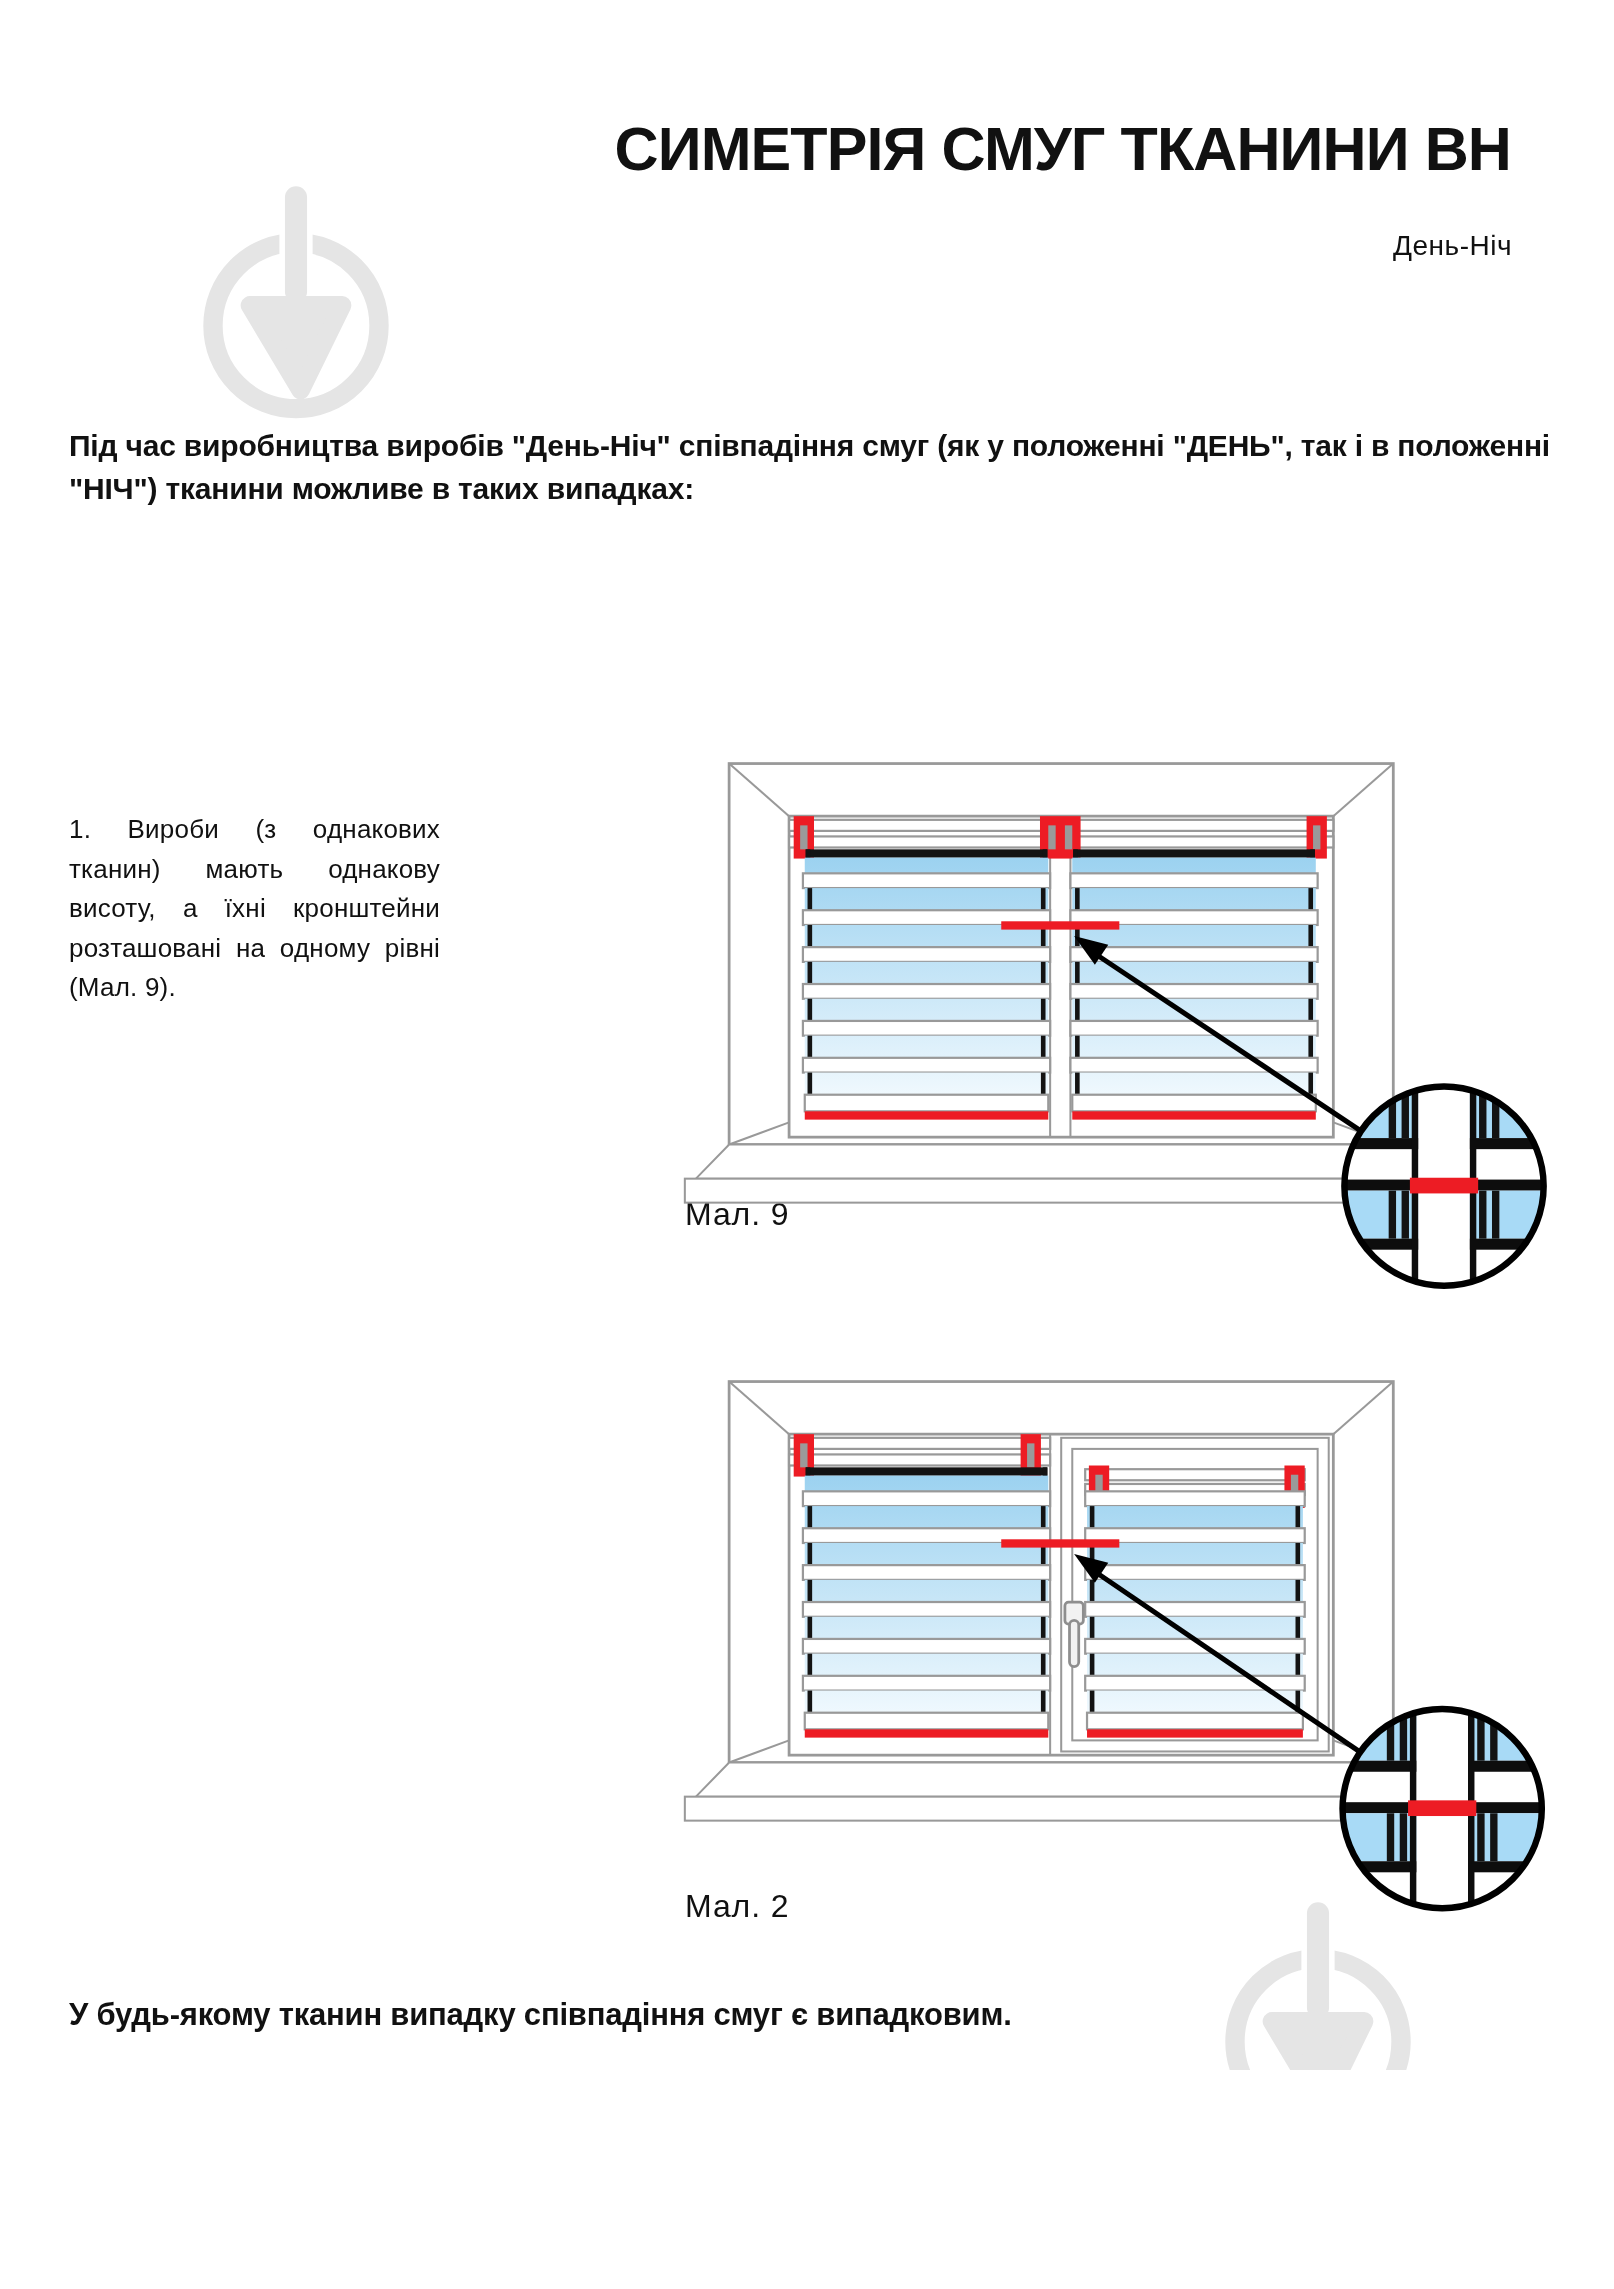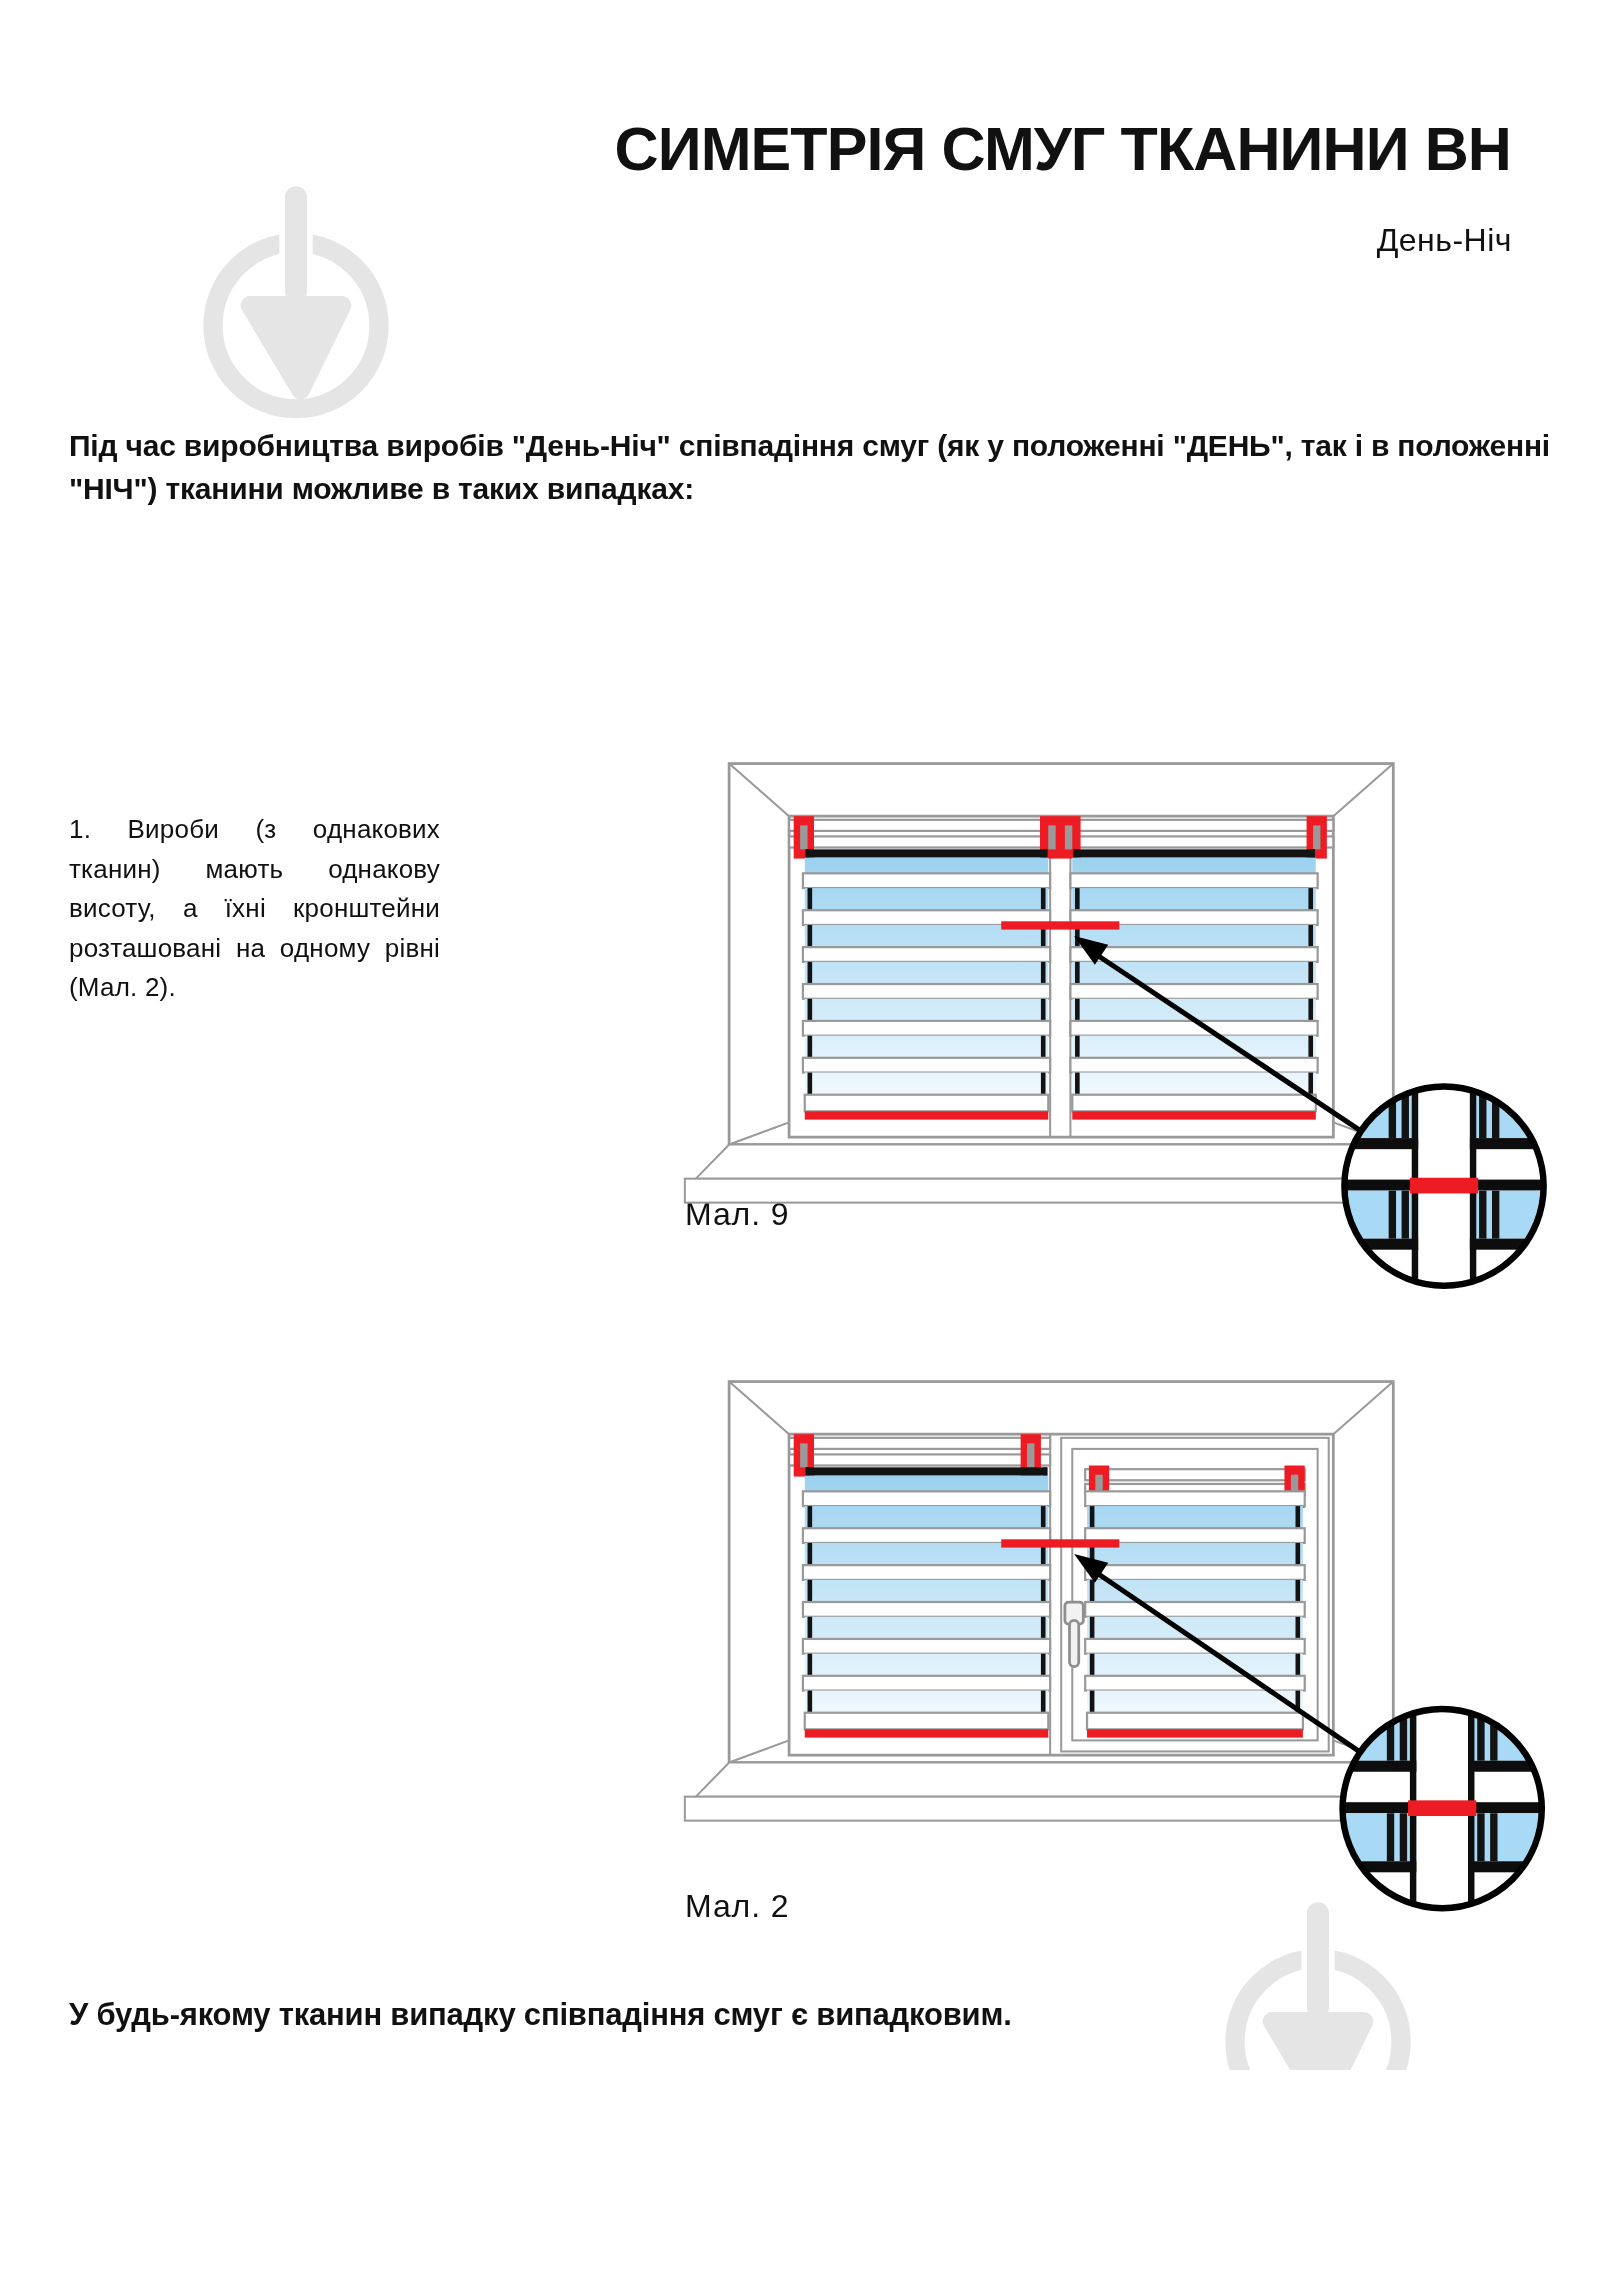--- a/index.html
+++ b/index.html
@@ -5,21 +5,21 @@
   :root{
     --ink:#111111; --red:#ed1c24; --frame:#999999; --slot:#9a9a9a;
     --magblue:#a8daf6; --blue-top:#9cd2f0; --blue-bot:#f7fcff;
     --wm:#e5e5e5; --handle:#8e8e8e;
   }
   html,body{margin:0;padding:0;background:#fff;}
   .page{position:relative;width:1614px;height:2070px;background:#fff;overflow:hidden;
         font-family:"Liberation Sans",sans-serif;color:var(--ink);}
   .abs{position:absolute;}
   .title{right:103px;top:114px;font-size:61px;font-weight:700;letter-spacing:-0.9px;white-space:nowrap;}
-  .subtitle{right:102px;top:222px;font-size:32px;font-weight:400;letter-spacing:0.5px;}
+  .subtitle{right:102px;top:230px;font-size:28px;font-weight:400;letter-spacing:0.5px;}
   .intro{left:69px;top:425px;width:1504px;font-size:30px;font-weight:700;line-height:1.42;letter-spacing:-0.2px;}
   .itemtext{left:69px;width:371px;font-size:26px;line-height:1.52;text-align:justify;letter-spacing:0.2px;}
   .item1{top:810px;} .item2{top:1445px;}
   .caption{left:685px;font-size:32px;letter-spacing:0.9px;}
   .cap1{top:1196px;} .cap2{top:1888px;}
   .closing{left:69px;top:1997px;font-size:31px;font-weight:700;letter-spacing:-0.2px;}
   .figsvg{left:683px;width:904px;height:600px;}
   .fig1{top:720px;} .fig2{top:1338px;}
   .wm{width:214px;height:251px;}
   .wm1{left:189px;top:178px;} .wm2{left:1211px;top:1894px;}
@@ -55,21 +55,21 @@
   </svg>
   <svg class="abs wm wm2" viewBox="0 0 232 272">
     <circle class="wm-ring" cx="116" cy="160" r="90"></circle>
     <rect class="wm-pin" x="101" y="6" width="30" height="132" rx="15"></rect>
     <path class="wm-trowel" d="M66,138 L166,138 L121,230 Z"></path>
   </svg>
 
   <div class="abs title">СИМЕТРІЯ СМУГ ТКАНИНИ ВН</div>
   <div class="abs subtitle">День-Ніч</div>
   <div class="abs intro">Під час виробництва виробів "День-Ніч" співпадіння смуг (як у положенні "ДЕНЬ", так і в положенні "НІЧ") тканини можливе в таких випадках:</div>
-  <div class="abs itemtext item1">1. Вироби (з однакових тканин) мають однакову висоту, а їхні кронштейни розташовані на одному рівні (Мал. 2).</div>
+  <div class="abs itemtext item1">1. Вироби (з однакових тканин) мають однакову висоту, а їхні кронштейни розташовані на одному рівні (Мал. 9).</div>
   <div class="abs caption cap1">Мал. 9</div>
   <div class="abs caption cap2">Мал. 2</div>
   <div class="abs closing">У будь-якому тканин випадку співпадіння смуг є випадковим.</div>
 
   <svg class="abs figsvg fig1" viewBox="0 0 980 650">
     <defs>
       <linearGradient id="f1blue" gradientUnits="userSpaceOnUse" x1="0" y1="150" x2="0" y2="430">
         <stop offset="0" style="stop-color:var(--blue-top)"></stop>
         <stop offset="1" style="stop-color:var(--blue-bot)"></stop>
       </linearGradient>

